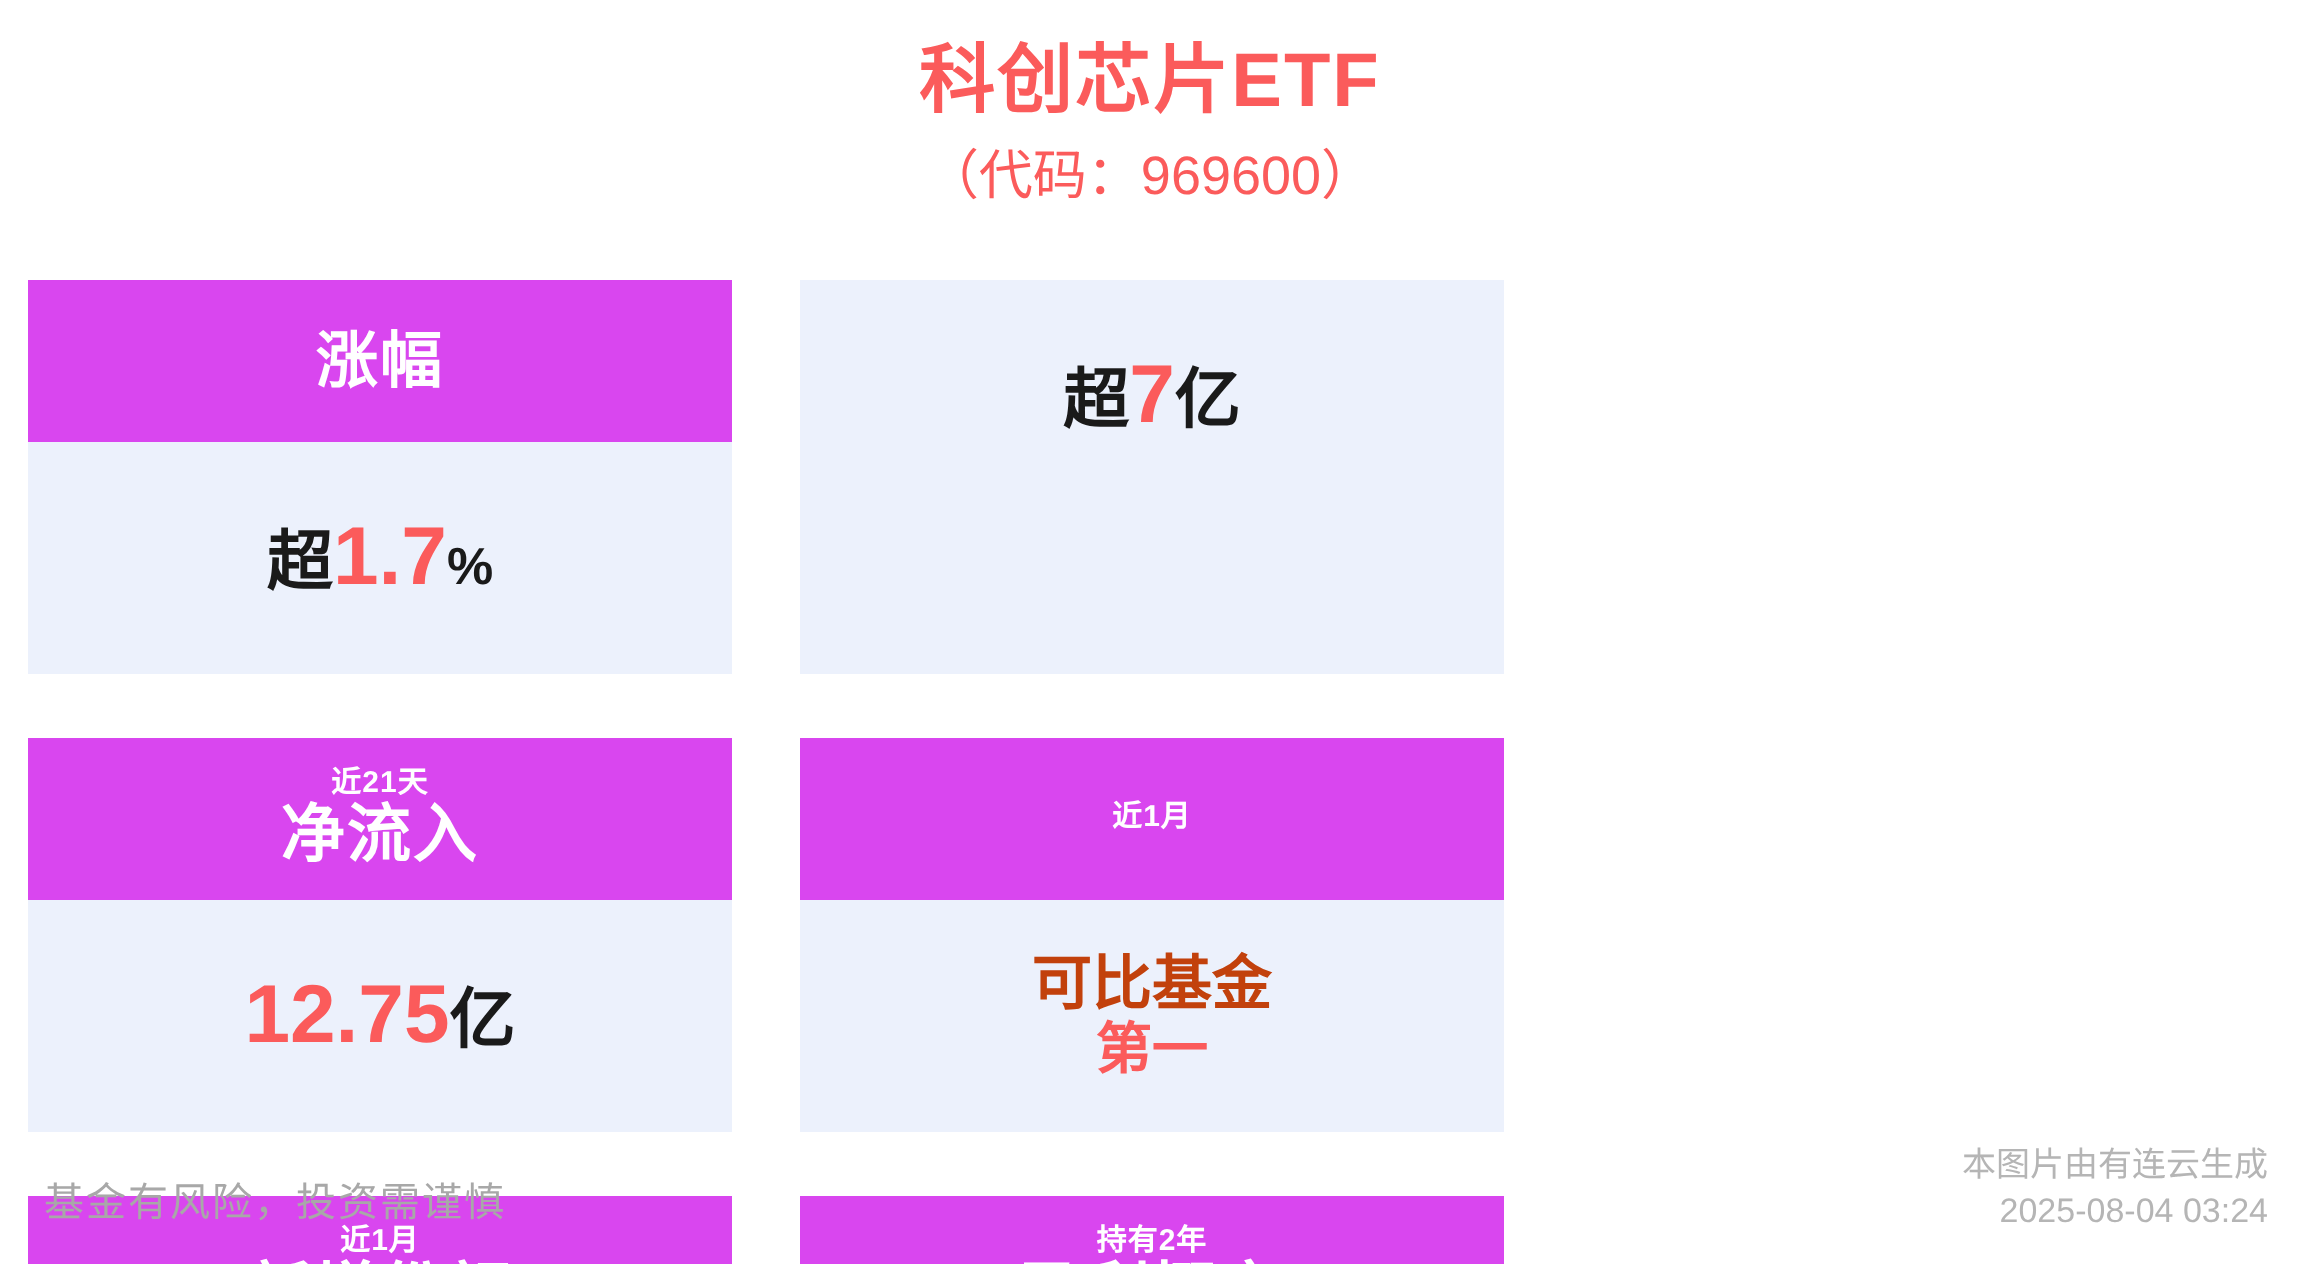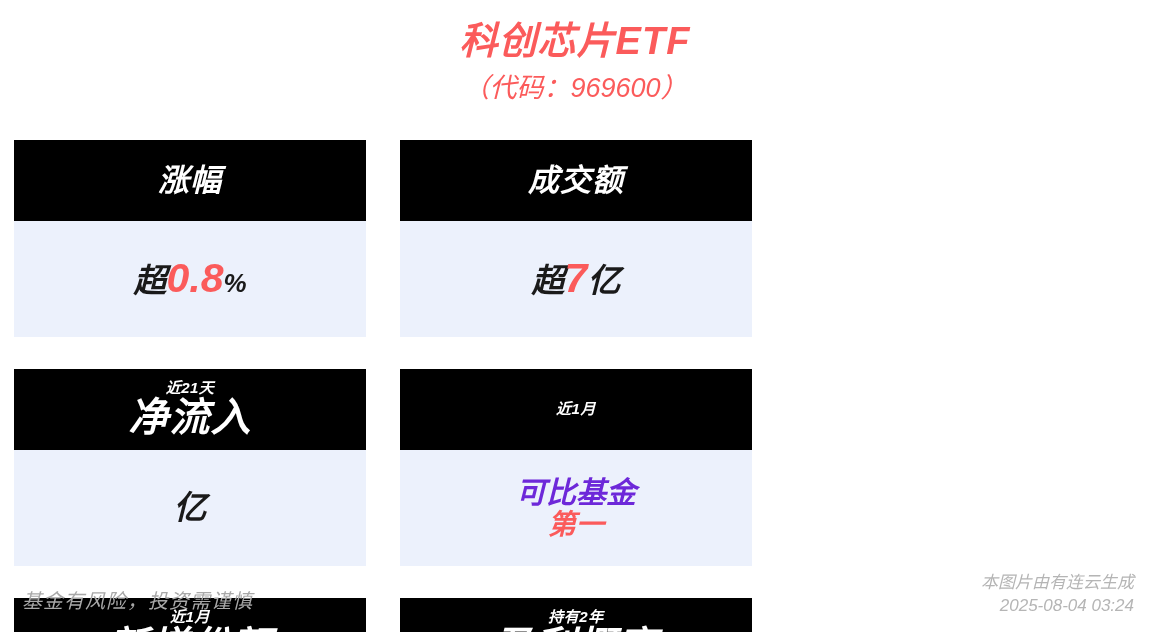--- a/index.html
+++ b/index.html
@@ -13,21 +13,20 @@
     font-family: "Liberation Sans", "DejaVu Sans", sans-serif;
     overflow: hidden;
     position: relative;
   }
 
   .page {
     position: relative;
     width: 1150px;
     height: 632px;
     box-sizing: border-box;
-    font-style: italic;
   }
 
   
   .header {
     width: 100%;
     text-align: center;
     padding-top: 20px;
   }
   .fund-title {
     font-size: 38px;
@@ -56,38 +55,38 @@
     gap: 32px 34px;
   }
   .card {
     width: 352px;
     background: #ecf1fc;
     overflow: hidden;
     display: flex;
     flex-direction: column;
   }
   .card-head {
-    background: #000000;
+    background: #d946ef;
     height: 81px;
     color: #ffffff;
     display: flex;
     flex-direction: column;
     align-items: center;
     justify-content: center;
     line-height: 1.08;
     padding: 0 6px;
     box-sizing: border-box;
   }
   .head-sub {
     font-size: 15px;
     font-weight: bold;
     letter-spacing: 0.5px;
   }
   .head-main {
-    font-size: 40px;
+    font-size: 32px;
     font-weight: bold;
     letter-spacing: 1px;
   }
   .card-head.single .head-main {
     font-size: 31px;
   }
   .card-body {
     height: 116px;
     background: #ecf1fc;
     display: flex;
@@ -115,21 +114,21 @@
     color: #1a1a1a;
     font-size: 33px;
     font-weight: bold;
   }
   .v-pct {
     color: #1a1a1a;
     font-size: 26px;
     font-weight: bold;
   }
   .two-line .line-top {
-    color: #6d28d9;
+    color: #c2410c;
     font-size: 30px;
     font-weight: bold;
     text-align: left;
   }
   .two-line .line-bottom {
     color: #fb5b5b;
     font-size: 28px;
     font-weight: bold;
     text-align: center;
     margin-top: 1px;
@@ -174,46 +173,44 @@
 
   <div class="cards">
 
     <div class="card">
       <div class="card-head single">
         <div class="head-main">涨幅</div>
       </div>
       <div class="card-body">
         <div class="val-line">
           <span class="v-dark">超</span>
-          <span class="v-red">0.8</span>
+          <span class="v-red">1.7</span>
           <span class="v-pct">%</span>
         </div>
       </div>
     </div>
 
     <div class="card">
-      <div class="card-head single">
-        <div class="head-main">成交额</div>
-      </div>
       <div class="card-body">
         <div class="val-line">
           <span class="v-dark">超</span>
           <span class="v-red">7</span>
           <span class="v-unit-dark">亿</span>
         </div>
       </div>
     </div>
 
     <div class="card">
       <div class="card-head">
         <div class="head-sub">近21天</div>
         <div class="head-main">净流入</div>
       </div>
       <div class="card-body">
         <div class="val-line">
+          <span class="v-red">12.75</span>
           <span class="v-unit-dark">亿</span>
         </div>
       </div>
     </div>
 
     <div class="card">
       <div class="card-head">
         <div class="head-sub">近1月</div>
       </div>
       <div class="card-body two-line">

